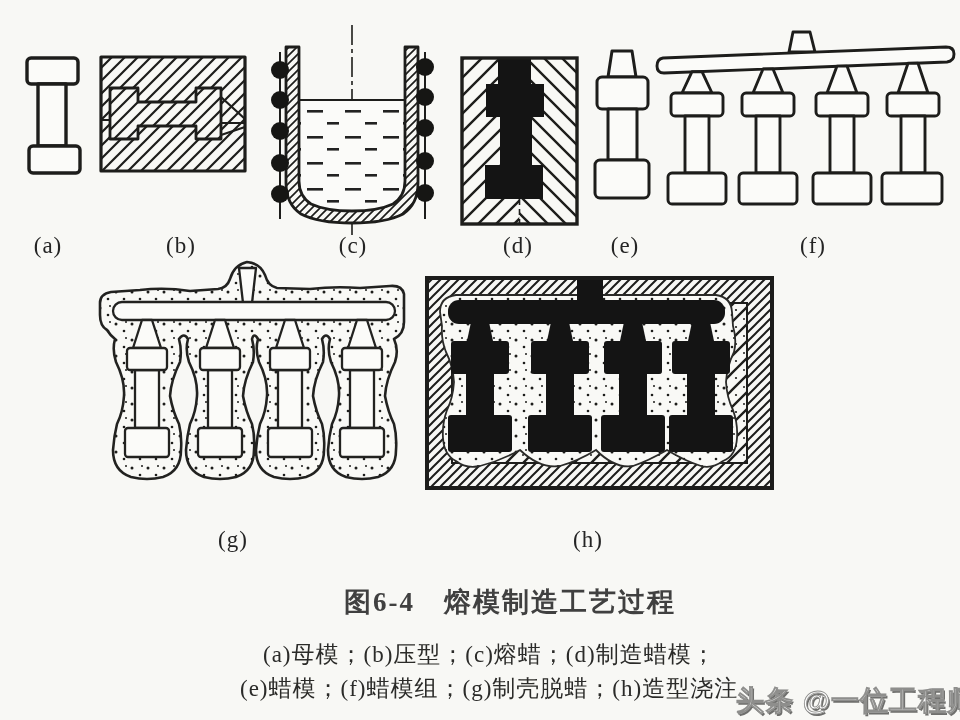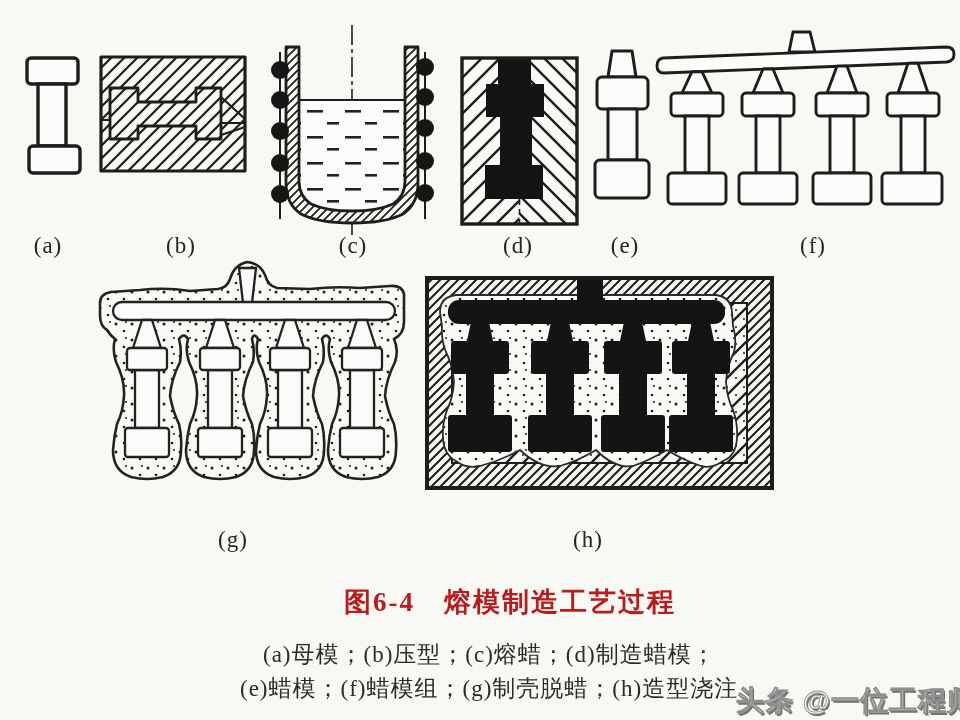--- a/index.html
+++ b/index.html
@@ -3,21 +3,21 @@
 <meta charset="utf-8">
 <style>
   html,body{margin:0;padding:0;}
   body{width:960px;height:720px;overflow:hidden;background:#e9e9e7;}
   #page{position:relative;width:960px;height:720px;background:#f8f8f5;
         font-family:"Liberation Serif","DejaVu Serif",serif;color:#1d1d1b;}
   #diagrams{position:absolute;left:0;top:0;width:960px;height:720px;}
   .plabel{position:absolute;transform:translateX(-50%);font-size:23px;color:#242424;
           letter-spacing:1px;white-space:nowrap;}
   #caption-title{position:absolute;left:344px;top:584px;font-size:27px;font-weight:600;
-          letter-spacing:2px;color:#b91c1c;white-space:nowrap;}
+          letter-spacing:2px;color:#404040;white-space:nowrap;}
   .caption-line{position:absolute;font-size:23px;color:#2b2b29;letter-spacing:1px;white-space:nowrap;}
   #caption-line-1{left:263px;top:639px;text-align:center;}
   #caption-line-2{left:240px;top:673px;text-align:center;}
   #watermark{position:absolute;left:736px;top:682px;font-size:28px;font-weight:bold;
           font-family:"Liberation Sans","DejaVu Sans",sans-serif;color:#fcfcfc;
           letter-spacing:1px;white-space:nowrap;z-index:5;
           -webkit-text-stroke:0.8px #8e8e8c;
           text-shadow:1.5px 1.5px 0 #6f6f6d, -0.5px -0.5px 0 #c6c6c4;}
 </style>
 </head>

